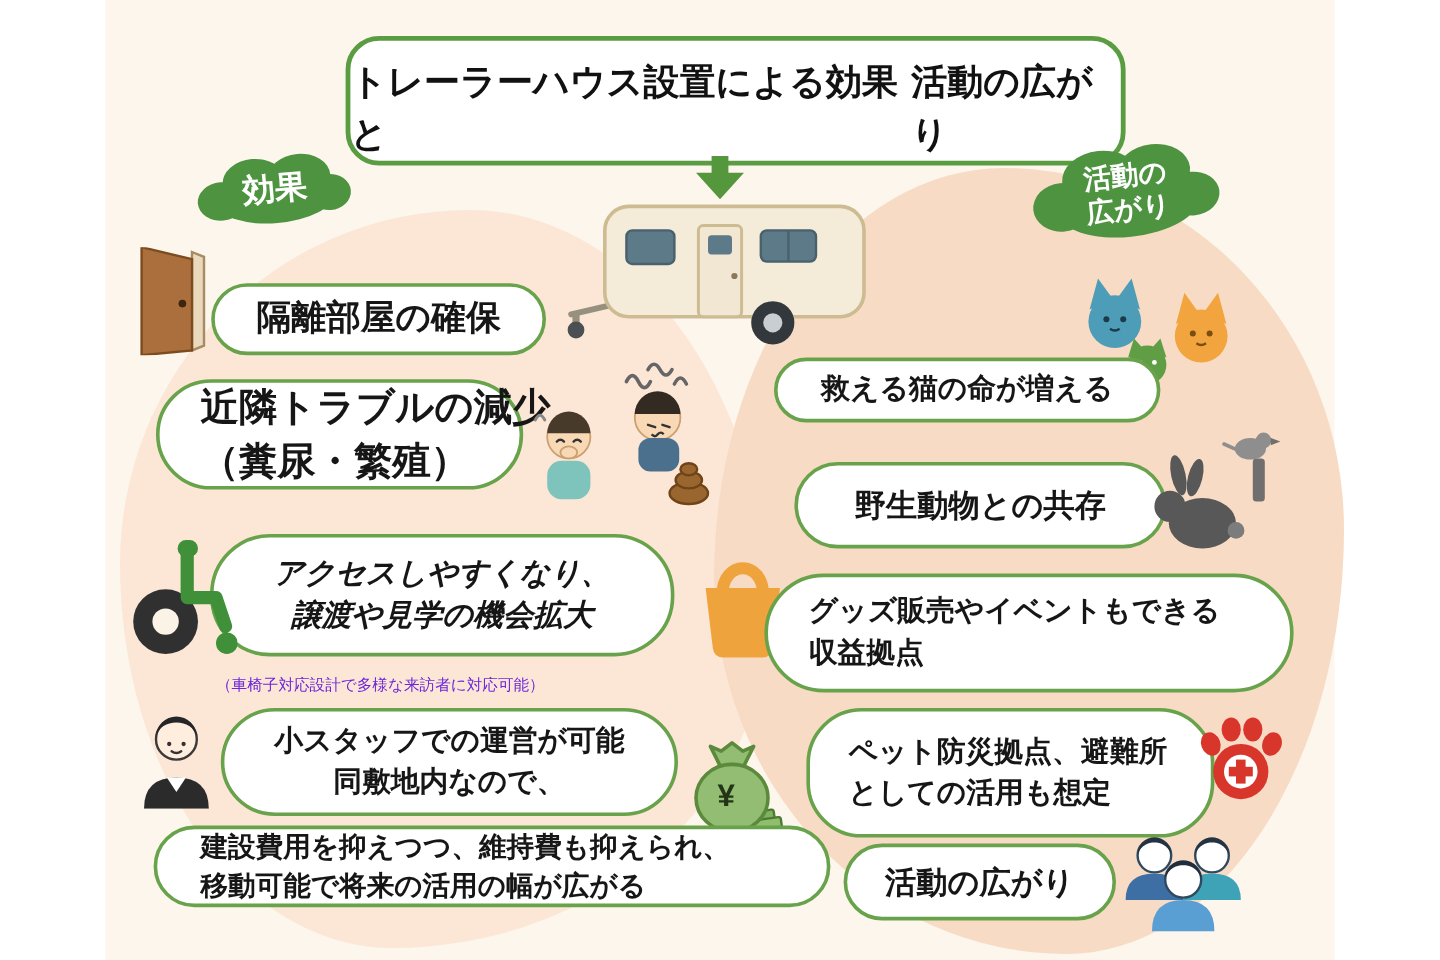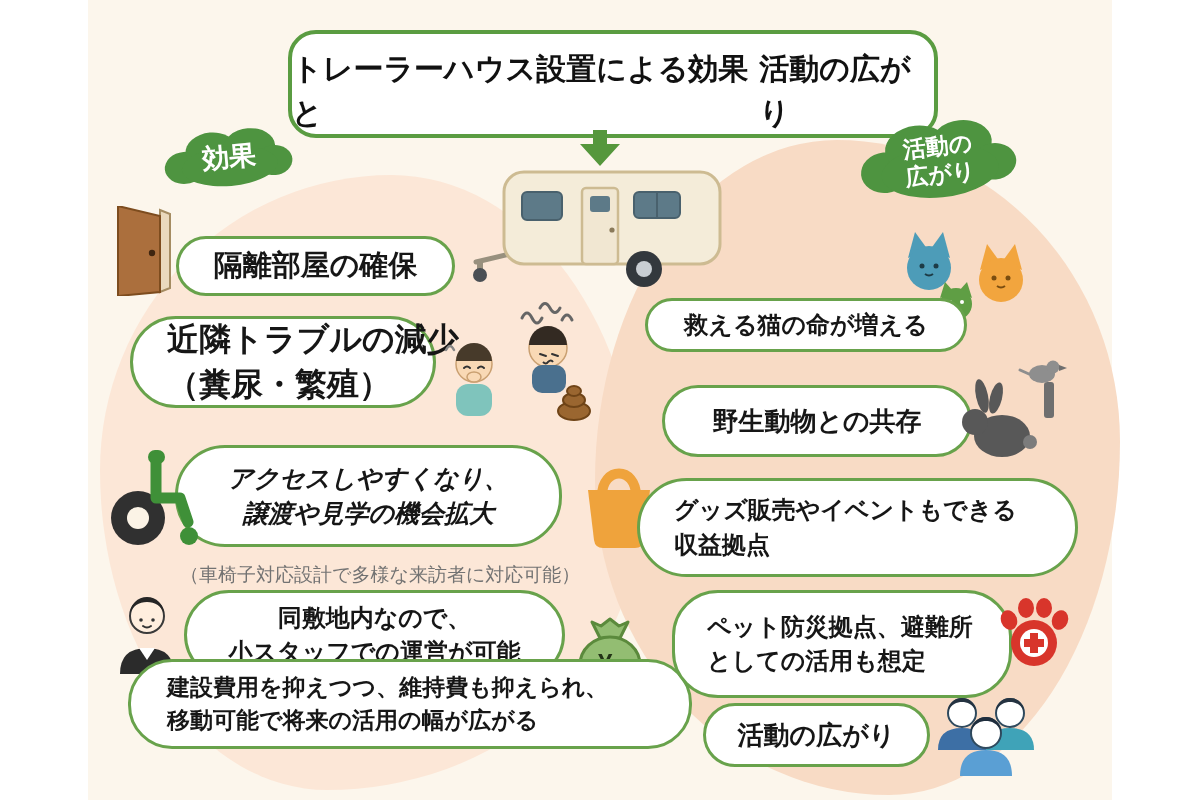--- a/index.html
+++ b/index.html
@@ -32,28 +32,28 @@
   .pill{
     position:absolute;background:#fff;border:3px solid #68a24b;display:flex;flex-direction:column;
     justify-content:center;align-items:center;font-weight:bold;color:#161616;z-index:2;
     box-sizing:border-box;line-height:1.42;white-space:nowrap;
   }
   .pill.left-align{align-items:flex-start;}
   .box-isolation{left:176px;top:236px;width:279px;height:60px;border-radius:32px;font-size:29px;}
   .box-neighbor{left:130px;top:316px;width:306px;height:92px;border-radius:46px;font-size:32px;padding-left:34px;}
   .box-access{left:175px;top:445px;width:387px;height:102px;border-radius:50px;font-size:25px;font-style:italic;}
   .box-staff{left:184px;top:590px;width:381px;height:90px;border-radius:46px;font-size:24px;}
-  .box-cost{left:128px;top:659px;width:564px;height:90px;border-radius:44px;font-size:23px;padding-left:36px;}
+  .box-cost{left:128px;top:688px;width:564px;height:68px;border-radius:44px;font-size:23px;padding-left:36px;}
   .box-cats{left:645px;top:298px;width:322px;height:54px;border-radius:28px;font-size:24px;}
   .box-wildlife{left:662px;top:385px;width:310px;height:72px;border-radius:36px;font-size:26px;}
   .box-goods{left:637px;top:478px;width:441px;height:99px;border-radius:50px;font-size:24px;padding-left:34px;}
   .box-disaster{left:672px;top:590px;width:340px;height:108px;border-radius:46px;font-size:24px;padding-left:32px;}
   .box-employment{left:703px;top:703px;width:227px;height:64px;border-radius:32px;font-size:26px;}
 
-  .note{position:absolute;left:180px;top:562px;font-size:19px;color:#737373;z-index:2;font-weight:normal;}
+  .note{position:absolute;left:180px;top:562px;font-size:13px;color:#6d28d9;z-index:2;font-weight:normal;}
 
   .icon{position:absolute;z-index:2;}
   .icon svg{display:block;width:100%;height:100%;}
   #icon-door{left:110px;top:206px;width:64px;height:90px;}
   #icon-stink{left:436px;top:298px;width:160px;height:128px;}
   #icon-wheelchair{left:102px;top:448px;width:96px;height:102px;}
   #icon-person{left:112px;top:584px;width:70px;height:90px;}
   #icon-moneybag{left:568px;top:604px;width:88px;height:94px;}
   #icon-cats{left:892px;top:224px;width:146px;height:100px;}
   #icon-wildlife{left:958px;top:348px;width:118px;height:114px;}
@@ -198,22 +198,22 @@
       <path d="M18,30 a17,17 0 0 1 34,0 c-2,-8 -9,-12 -17,-12 c-8,0 -15,4 -17,12 z" fill="#262626"></path>
       <circle cx="29" cy="36" r="1.8" fill="#333"></circle>
         <circle cx="41" cy="36" r="1.8" fill="#333"></circle>
       <path d="M31,42 q4,3 8,0" stroke="#333" stroke-width="2" fill="none" stroke-linecap="round"></path>
       <path d="M8,90 q0,-26 27,-26 q27,0 27,26 z" fill="#2b2b2b"></path>
       <polygon points="27,64 43,64 35,76" fill="#ffffff"></polygon>
     </svg>
   </div>
 
   <div class="pill box-staff">
+    <span>小スタッフでの運営が可能</span>
     <span>同敷地内なので、</span>
-    <span>小スタッフでの運営が可能</span>
   </div>
 
   <div class="icon" id="icon-moneybag">
     <svg viewBox="0 0 88 94">
       <g transform="rotate(-8 66 82)">
         <rect x="52" y="72" width="26" height="13" rx="2" fill="#7fb35f" stroke="#4c7a33" stroke-width="2"></rect>
         <rect x="57" y="79" width="26" height="13" rx="2" fill="#8fbf6d" stroke="#4c7a33" stroke-width="2"></rect>
       </g>
       <path d="M32,34 h20 l8,-16 l-9,4 l-9,-7 l-9,7 l-9,-4 z" fill="#93bd72" stroke="#5b8a3c" stroke-width="3" stroke-linejoin="round"></path>
       <ellipse cx="42" cy="61" rx="30" ry="28" fill="#93bd72" stroke="#5b8a3c" stroke-width="3"></ellipse>

